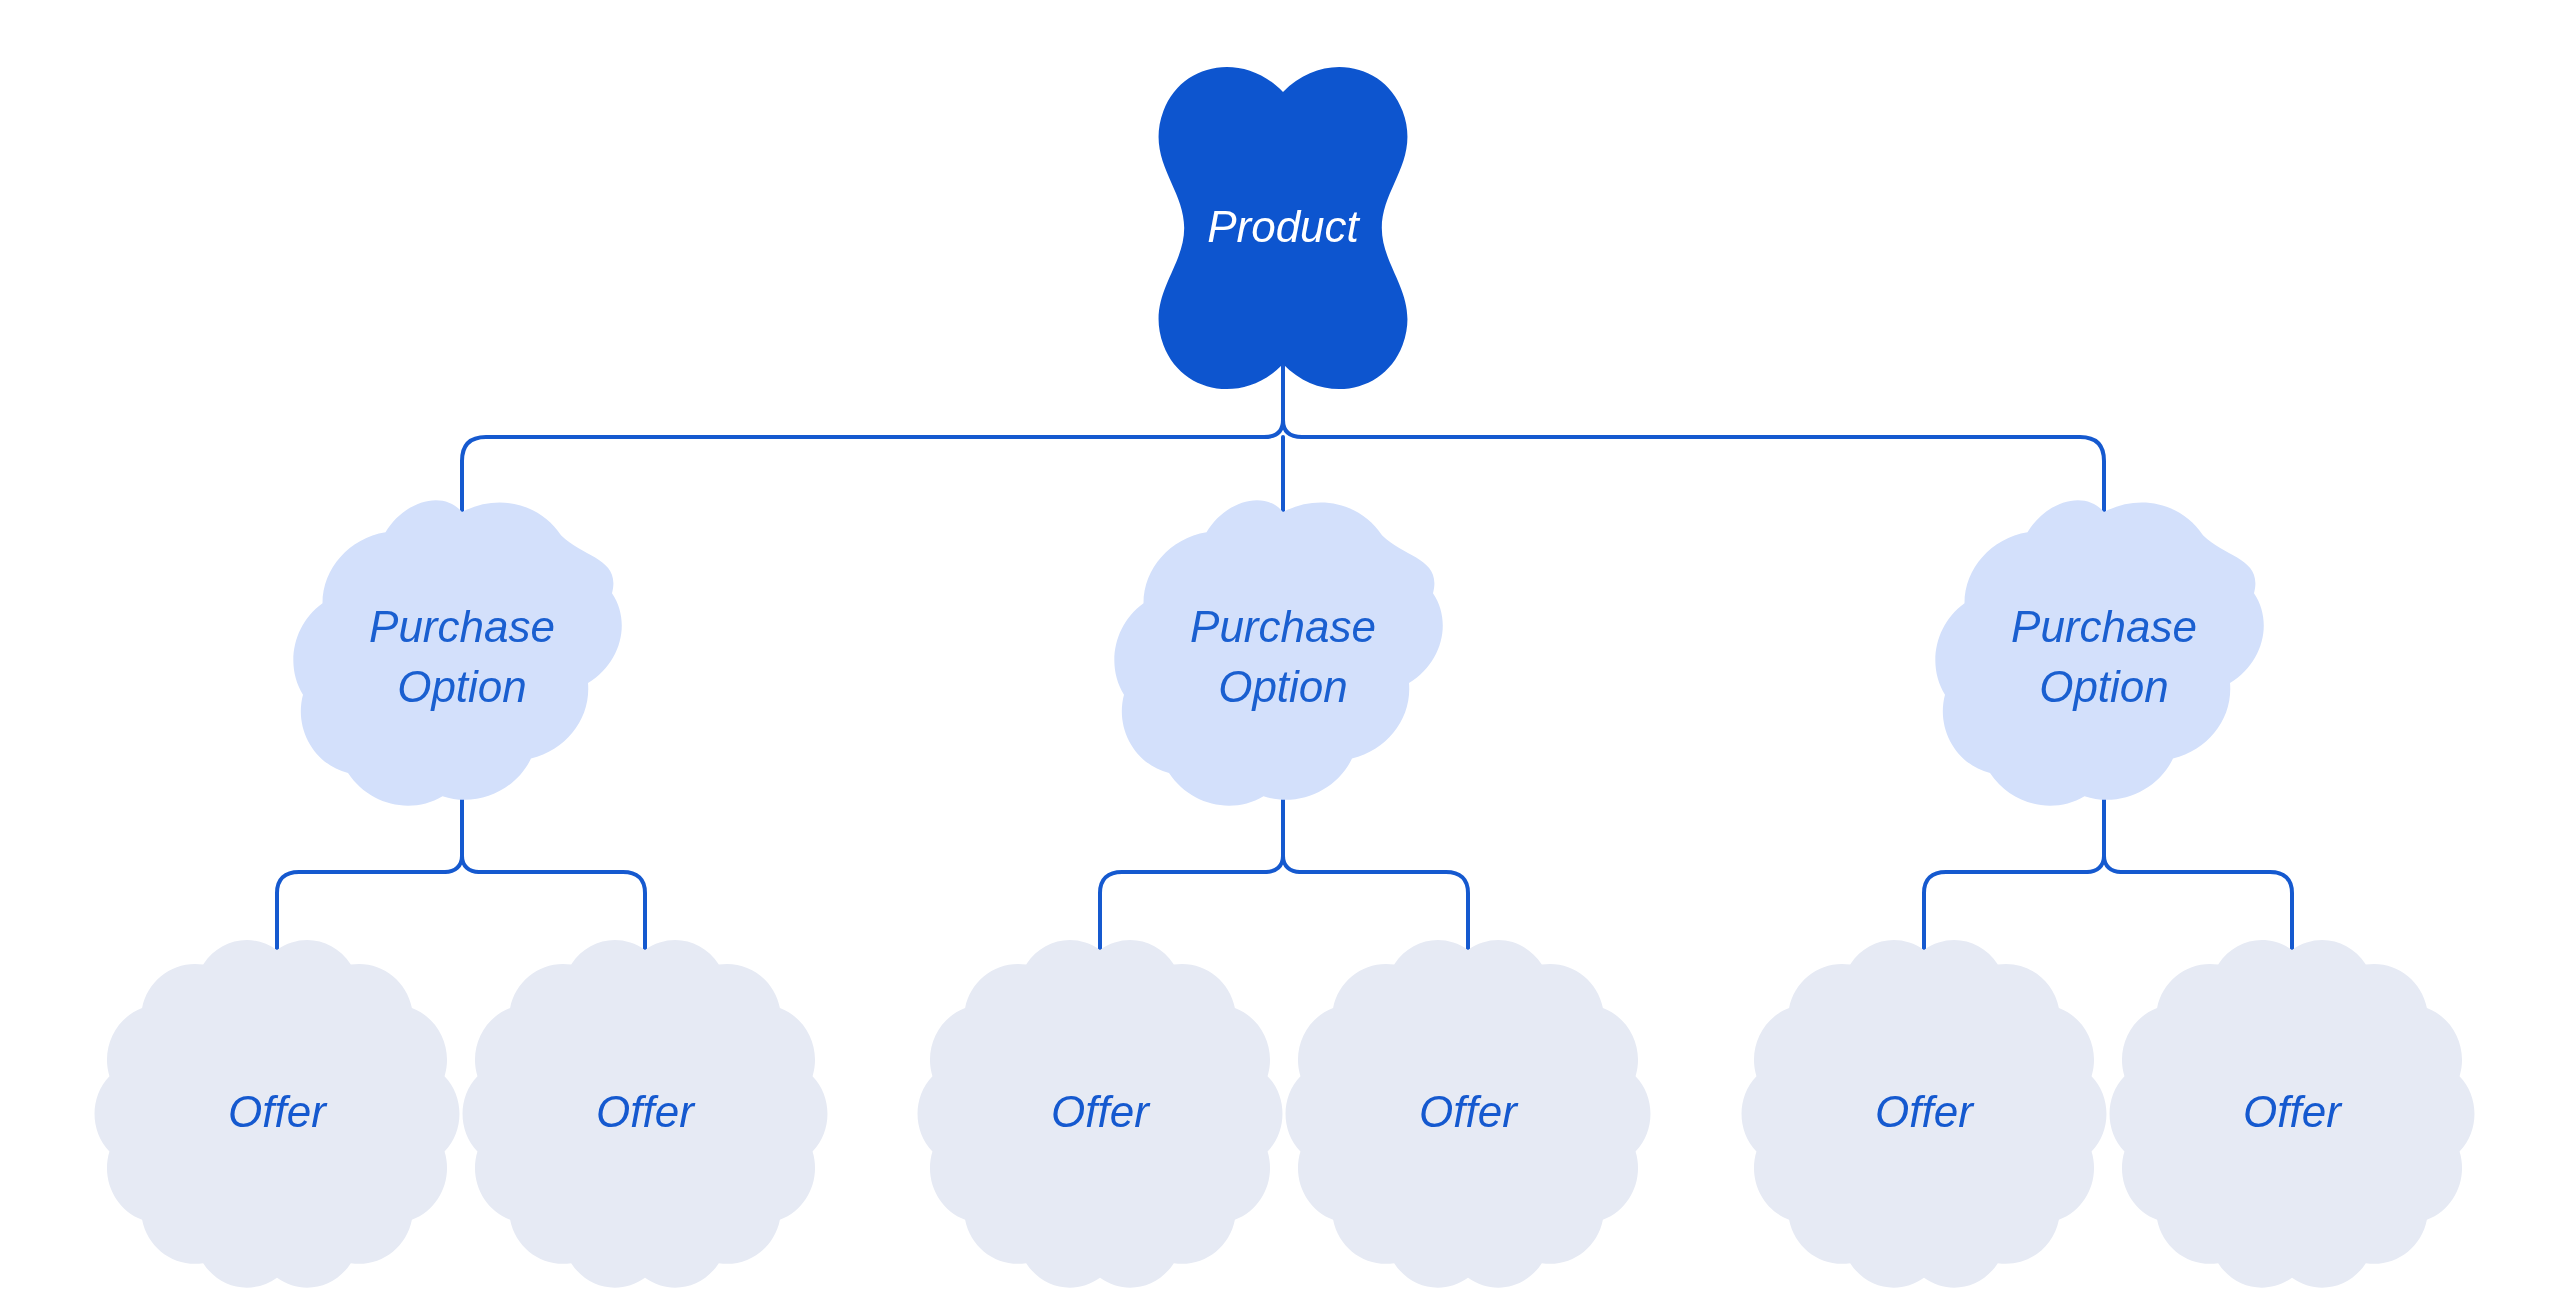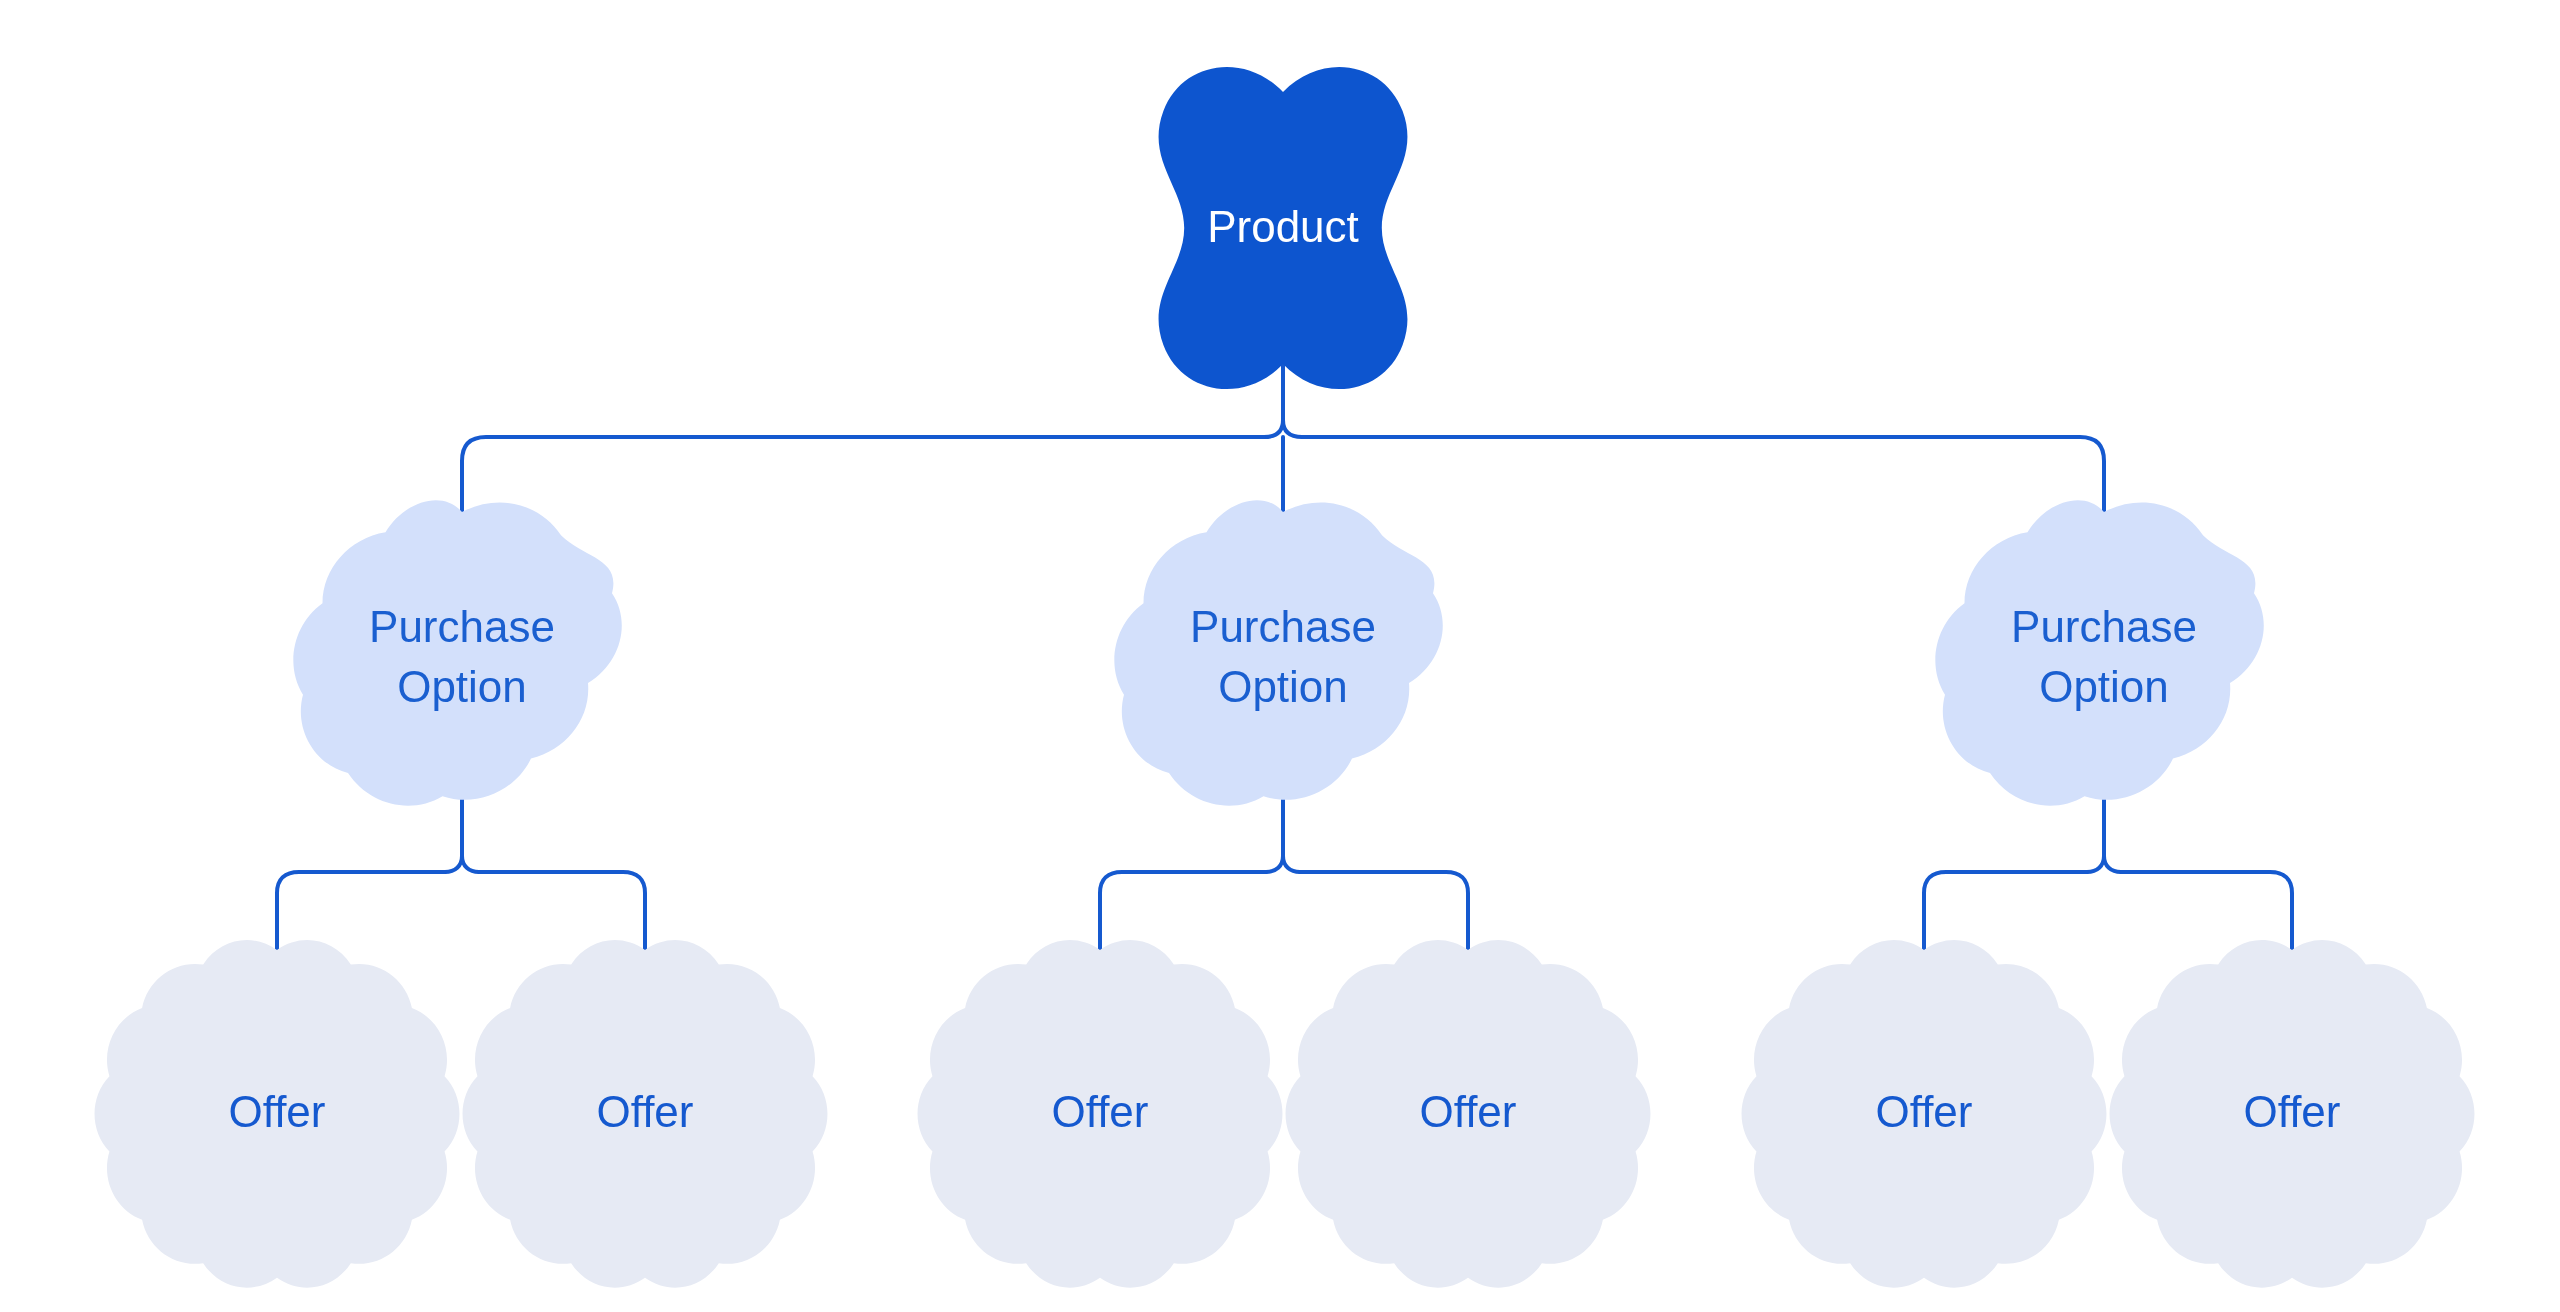--- a/index.html
+++ b/index.html
@@ -49,21 +49,21 @@
     fill: none;
     stroke: #1559cf;
     stroke-width: 4;
     stroke-linecap: round;
     stroke-linejoin: round;
   }
 </style>
 </head>
 <body>
 
-<div id="diagram-root" style="background: rgb(255, 255, 255);">
+<div id="diagram-root" style="background: rgb(255, 255, 255); font-style: italic;">
   <svg id="diagram-svg" viewBox="0 0 2560 1312" xmlns="http://www.w3.org/2000/svg">
 
     <defs>
 
       <path id="blob4" d="
         M 0,-1
         C 0.30,-1.30 0.78,-1.22 0.92,-0.86
         C 1.06,-0.50 0.76,-0.30 0.76,0
         C 0.76,0.30 1.06,0.50 0.92,0.86
         C 0.78,1.22 0.30,1.30 0,1

